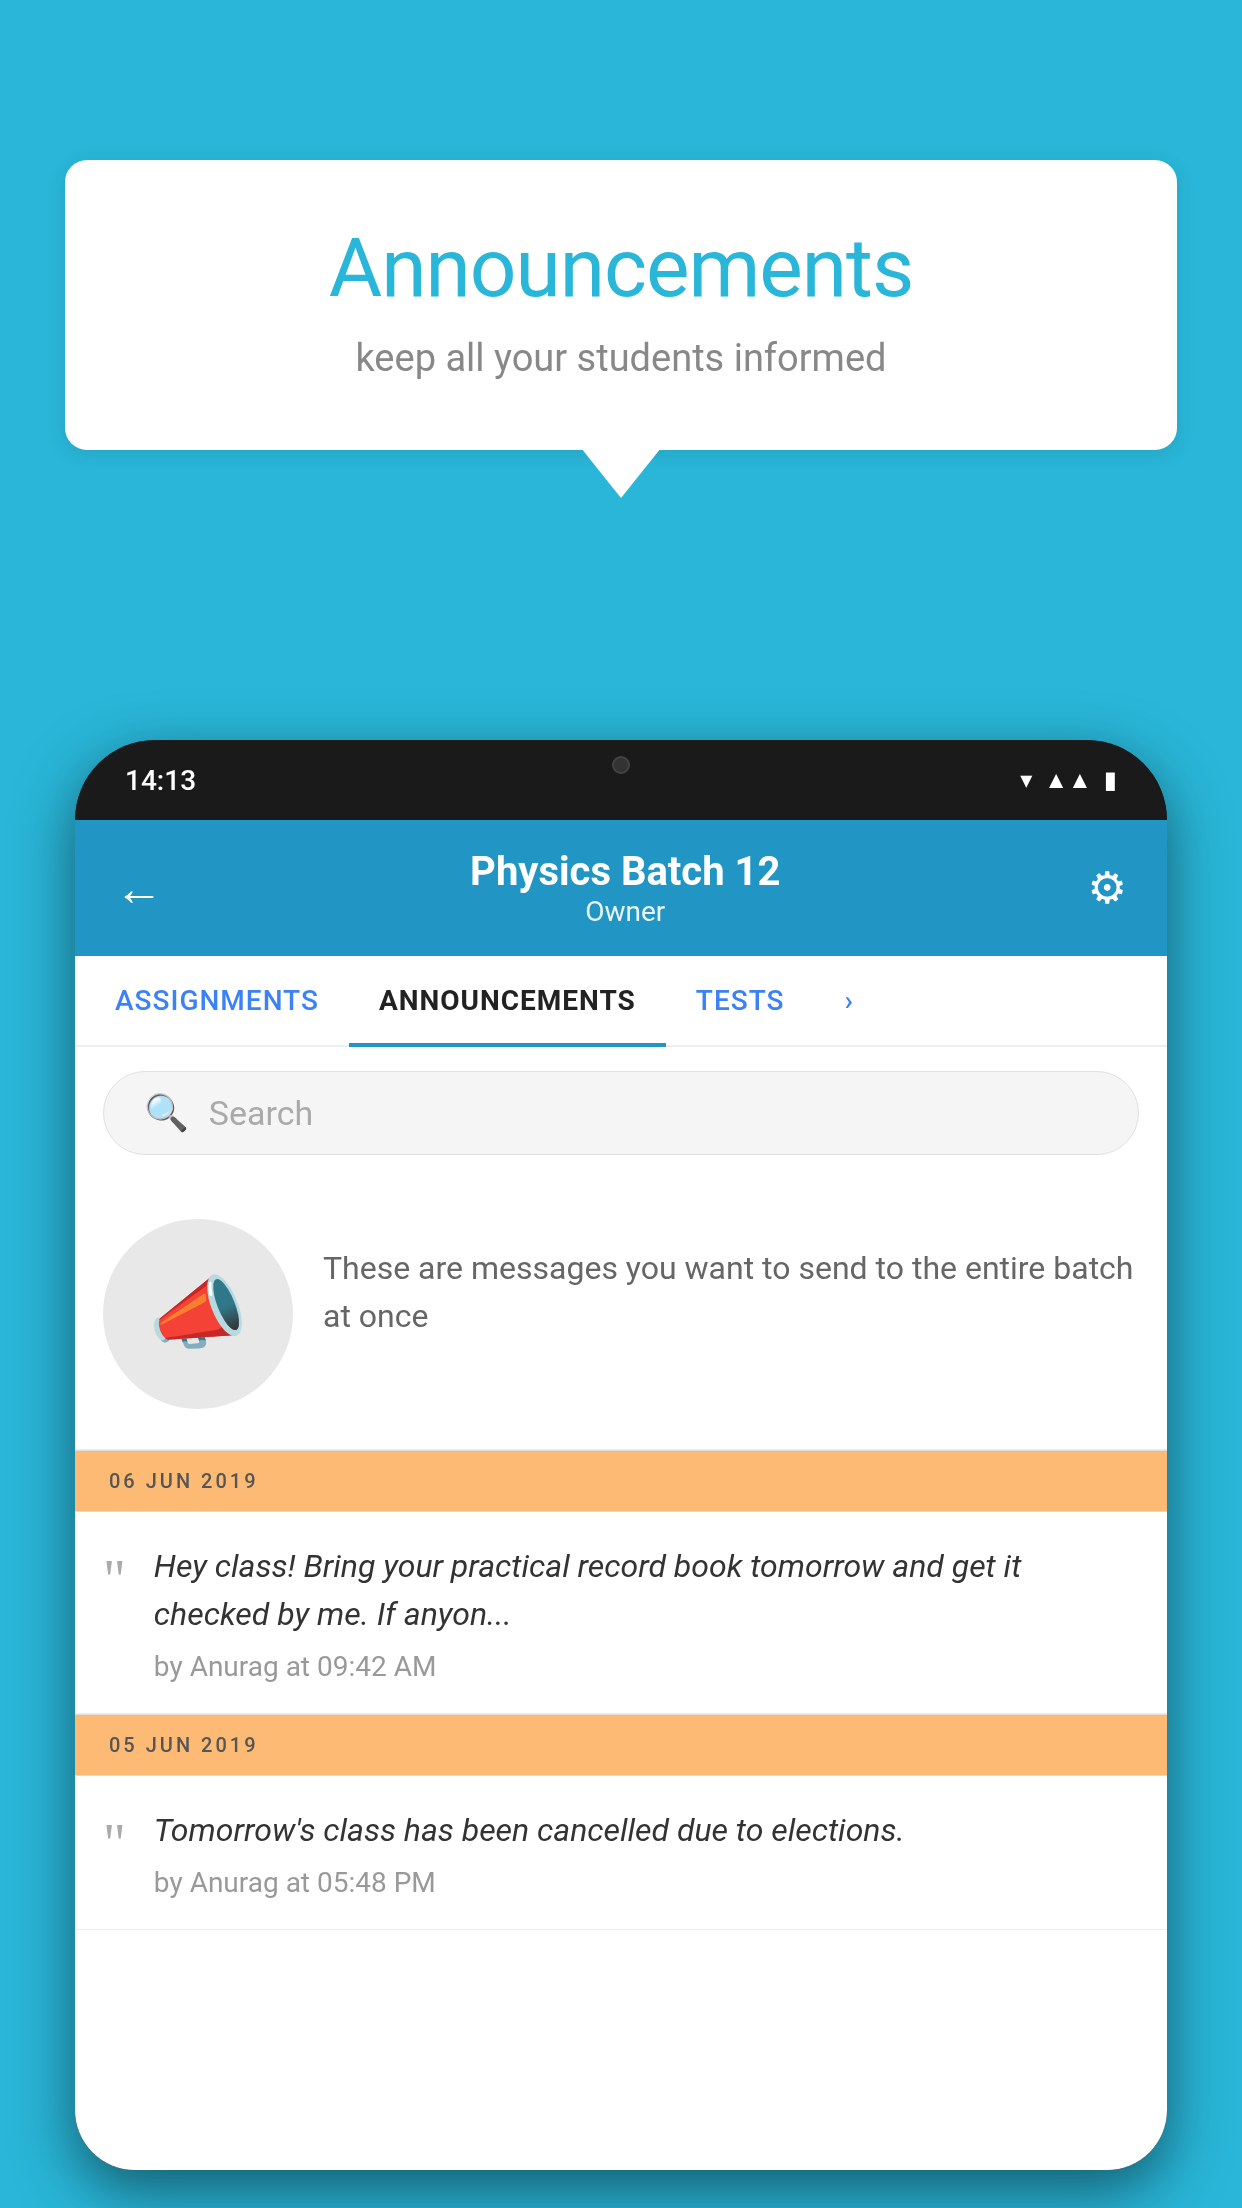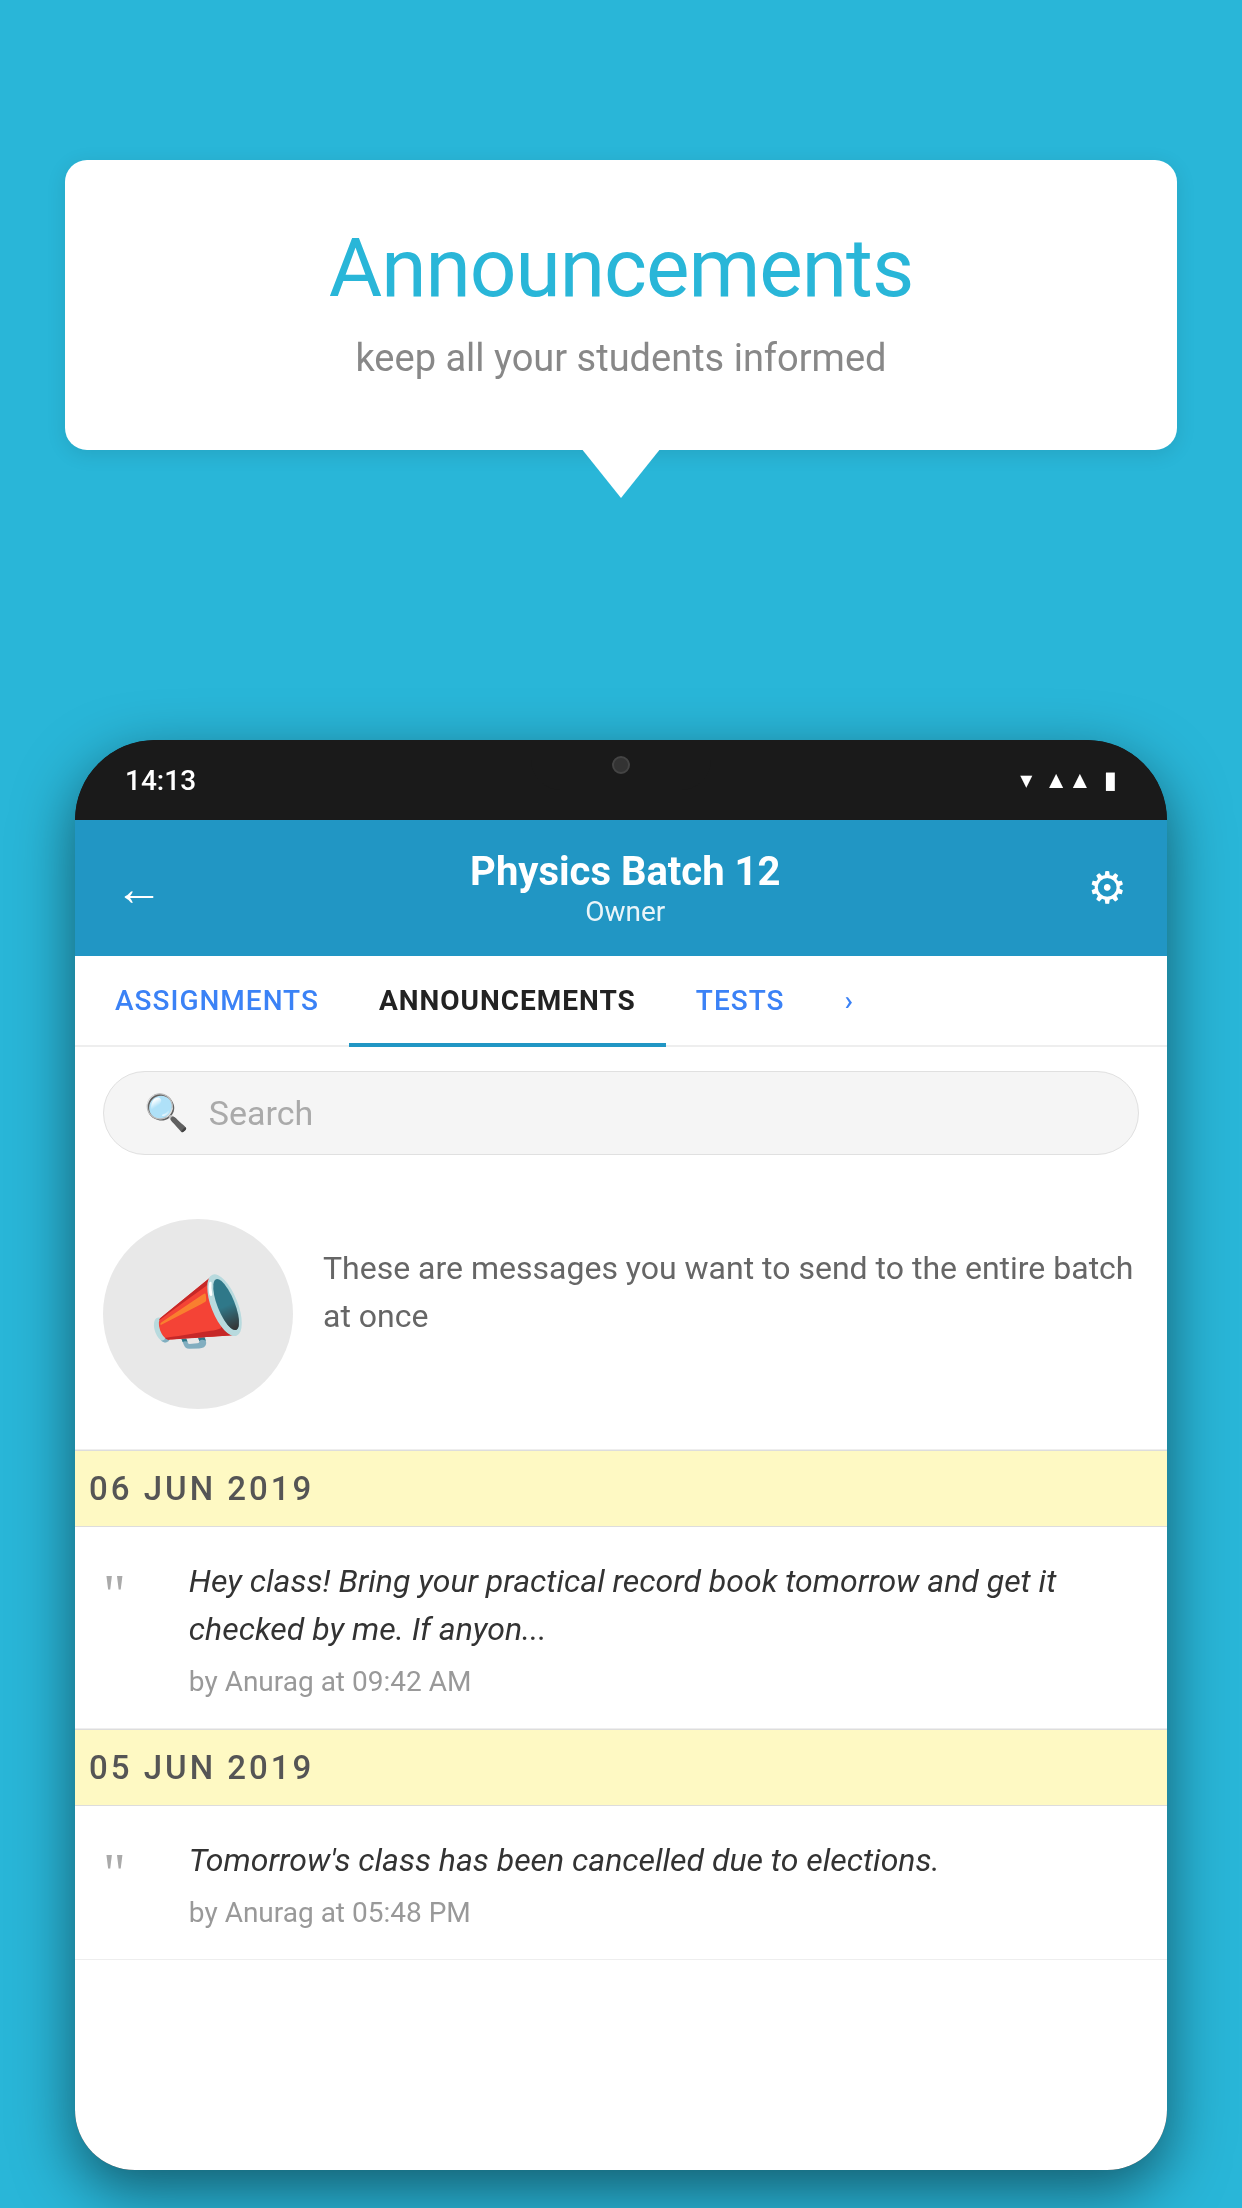--- a/index.html
+++ b/index.html
@@ -281,24 +281,24 @@
       border-radius: 10px;
       padding: 24px 40px;
       font-size: 32px;
       font-weight: 500;
       cursor: pointer;
       white-space: nowrap;
     }
 
     
     .date-separator {
-      background: #fef9c3;
-      padding: 18px 14px;
+      background: #fdba74;
+      padding: 18px 34px;
       color: #555;
-      font-size: 33px;
+      font-size: 20px;
       letter-spacing: 3px;
       font-weight: 500;
       border-top: 1px solid #ddd;
       border-bottom: 1px solid #ddd;
     }
 
     
     .announcement-item {
       padding: 30px 28px;
       display: flex;
@@ -311,21 +311,20 @@
     .quote-icon {
       color: #aaa;
       font-size: 56px;
       line-height: 1;
       margin-top: 10px;
       font-family: Georgia, serif;
     }
 
     .announcement-content {
       flex: 1;
-      margin-left: 35px;
     }
 
     .announcement-text {
       color: #333;
       font-size: 32px;
       font-style: italic;
       line-height: 1.5;
       margin-bottom: 12px;
     }
 

